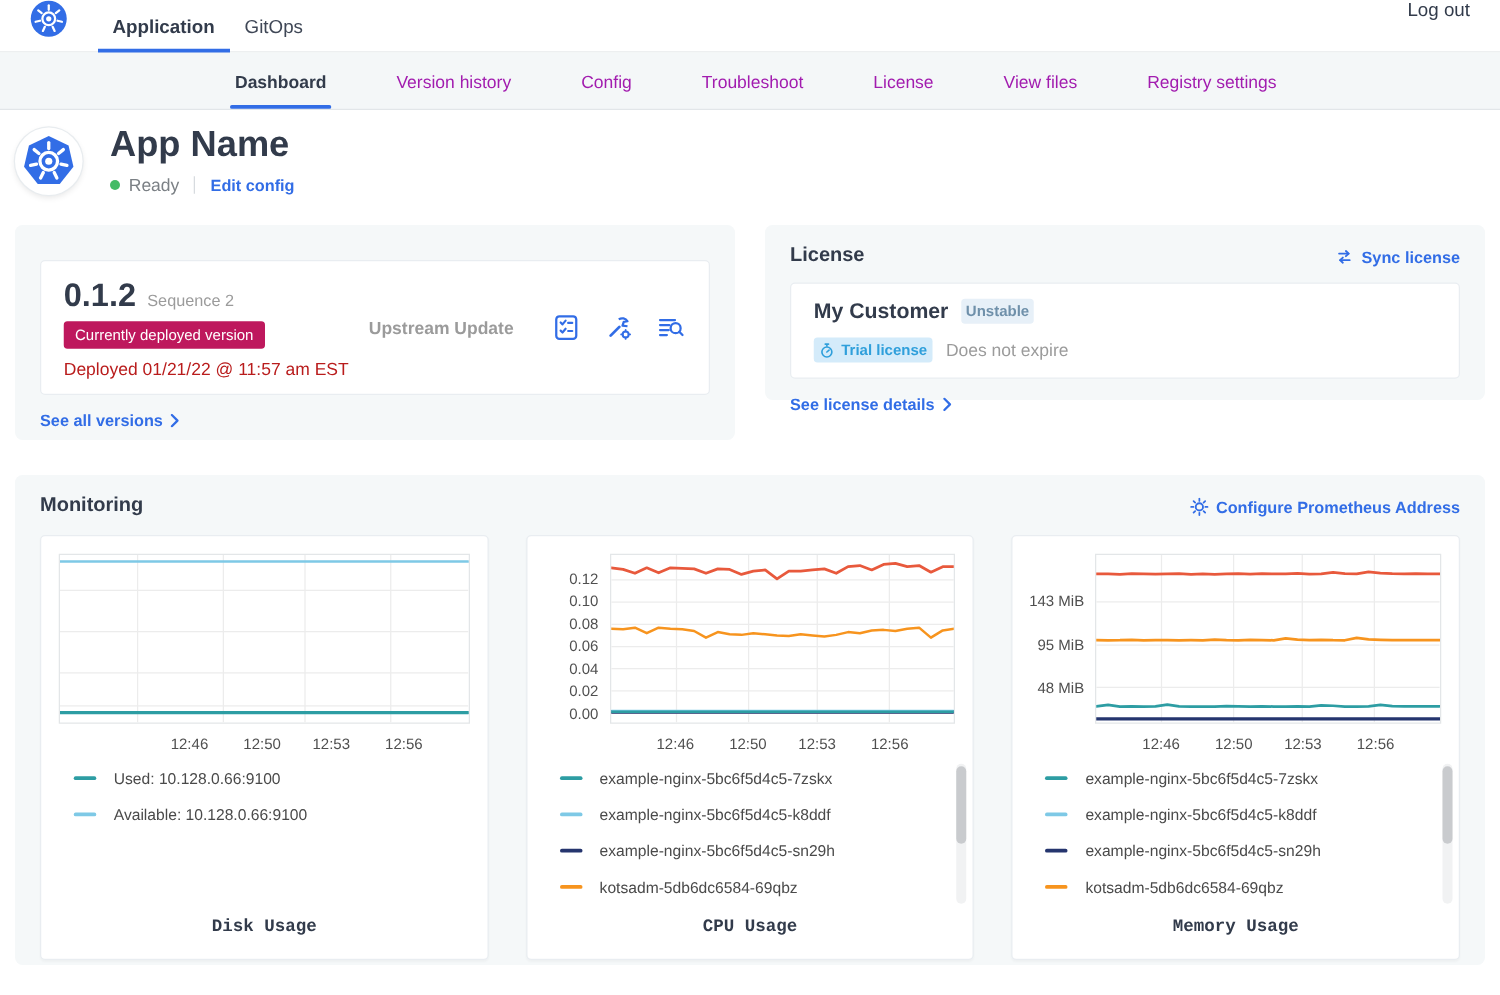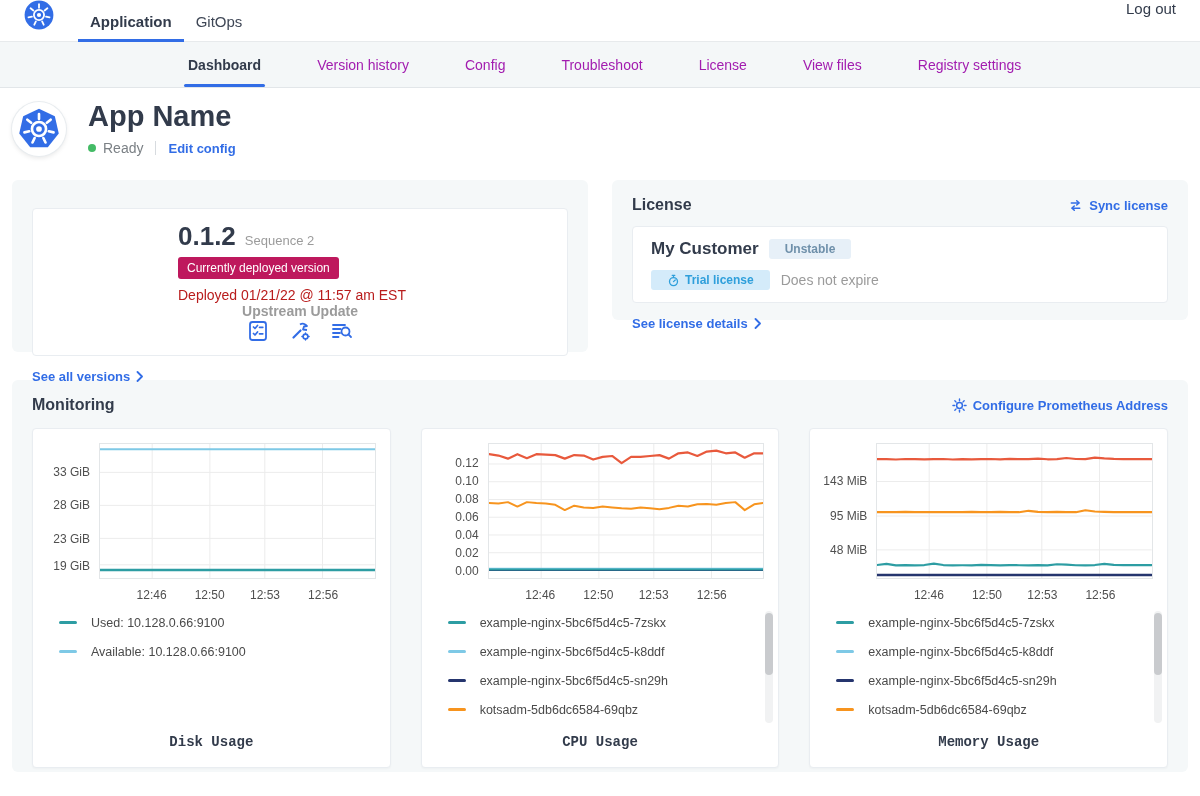--- a/index.html
+++ b/index.html
@@ -36,36 +36,36 @@
   
   .cards-row{display:flex;gap:24px;padding:24px 12px 0;align-items:flex-start;}
   .card{background:#f5f8f9;border-radius:6px;padding:16px 20px;box-sizing:border-box;}
   .card.version{width:576px;height:172px;}
   .card.license{width:576px;height:140px;}
   .card-head{display:flex;align-items:center;}
   .card-title{font-size:16px;font-weight:700;color:#323b4b;}
   .head-links{margin-left:auto;display:flex;gap:26px;}
   .white-box{background:#fff;border:1px solid #e9edf1;border-radius:4px;margin-top:12px;padding:12px 18px;}
 
-  .vbox{display:flex;align-items:center;flex-direction:column;}
+  .vbox{display:flex;align-items:center;}
   .v-left{width:244px;flex:none;}
   .v-numrow{display:flex;align-items:baseline;}
   .v-num{font-size:26px;font-weight:800;color:#323b4b;}
   .v-seq{font-size:13px;color:#9b9b9b;margin-left:9px;}
   .badge-green{display:inline-block;background:#be185d;color:#fff;font-size:12px;font-weight:400;
                padding:4px 9px;border-radius:3px;margin-top:5px;}
   .deployed-at{font-size:14px;color:#b91c1c;margin-top:8px;}
   .v-mid{flex:1;font-size:14px;color:#9b9b9b;font-weight:600;}
   .v-icons{display:flex;gap:18px;align-items:center;}
   .icon-btn{background:none;border:none;padding:0;cursor:pointer;line-height:0;}
   .see-link{margin-top:13px;}
 
   .cust-row{display:flex;align-items:center;}
   .cust-name{font-size:17px;font-weight:700;color:#323b4b;}
-  .chip{font-size:12px;border-radius:3px;padding:3px 16px;white-space:nowrap;}
+  .chip{font-size:12px;border-radius:3px;padding:3px 4px;white-space:nowrap;}
   .chip.unstable{background:#e7f0f8;color:#6f90aa;font-weight:600;margin-left:10px;}
   .lic-row2{margin-top:11px;display:flex;align-items:center;text-align:right;}
   .chip.trial{background:#d4ebfa;color:#2f9fdb;font-weight:700;display:inline-flex;align-items:center;gap:5px;}
   .expiry{margin-left:11px;font-size:14px;color:#9b9b9b;}
 
   
   .card.monitoring{margin:28px 12px 0;width:1176px;height:392px;}
   .panels{display:flex;gap:30px;margin-top:14px;}
   .panel{width:360px;height:340px;background:#fff;border:1px solid #e9edf1;border-radius:4px;
          box-sizing:border-box;padding:14px 14px 0;position:relative;box-shadow:0 1px 2px rgba(0,0,0,.03);}
@@ -276,26 +276,20 @@
             </g>
           </svg>
           <span>Configure Prometheus Address</span>
         </a>
       </span>
     </div>
 
     <div class="panels">
       <div class="panel">
         <div class="chart-row">
-            <div class="ylabels">
-              <span class="ylabel" style="top: calc(21.1823% - 7px);">33 GiB</span>
-              <span class="ylabel" style="top: calc(45.8128% - 7px);">28 GiB</span>
-              <span class="ylabel" style="top: calc(70.4433% - 7px);">23 GiB</span>
-              <span class="ylabel" style="top: calc(90.1478% - 7px);">19 GiB</span>
-            </div>
           <div class="plot">
             <svg class="plot-svg" viewBox="0 0 100 100" preserveAspectRatio="none">
                 <line x1="0" x2="100" y1="21.1822660098522" y2="21.1822660098522" class="grid"></line>
                 <line x1="0" x2="100" y1="45.81280788177339" y2="45.81280788177339" class="grid"></line>
                 <line x1="0" x2="100" y1="70.44334975369458" y2="70.44334975369458" class="grid"></line>
                 <line x1="0" x2="100" y1="90.14778325123153" y2="90.14778325123153" class="grid"></line>
                 <line x1="19" x2="19" y1="0" y2="100" class="grid"></line>
                 <line x1="40" x2="40" y1="0" y2="100" class="grid"></line>
                 <line x1="60" x2="60" y1="0" y2="100" class="grid"></line>
                 <line x1="81" x2="81" y1="0" y2="100" class="grid"></line>

